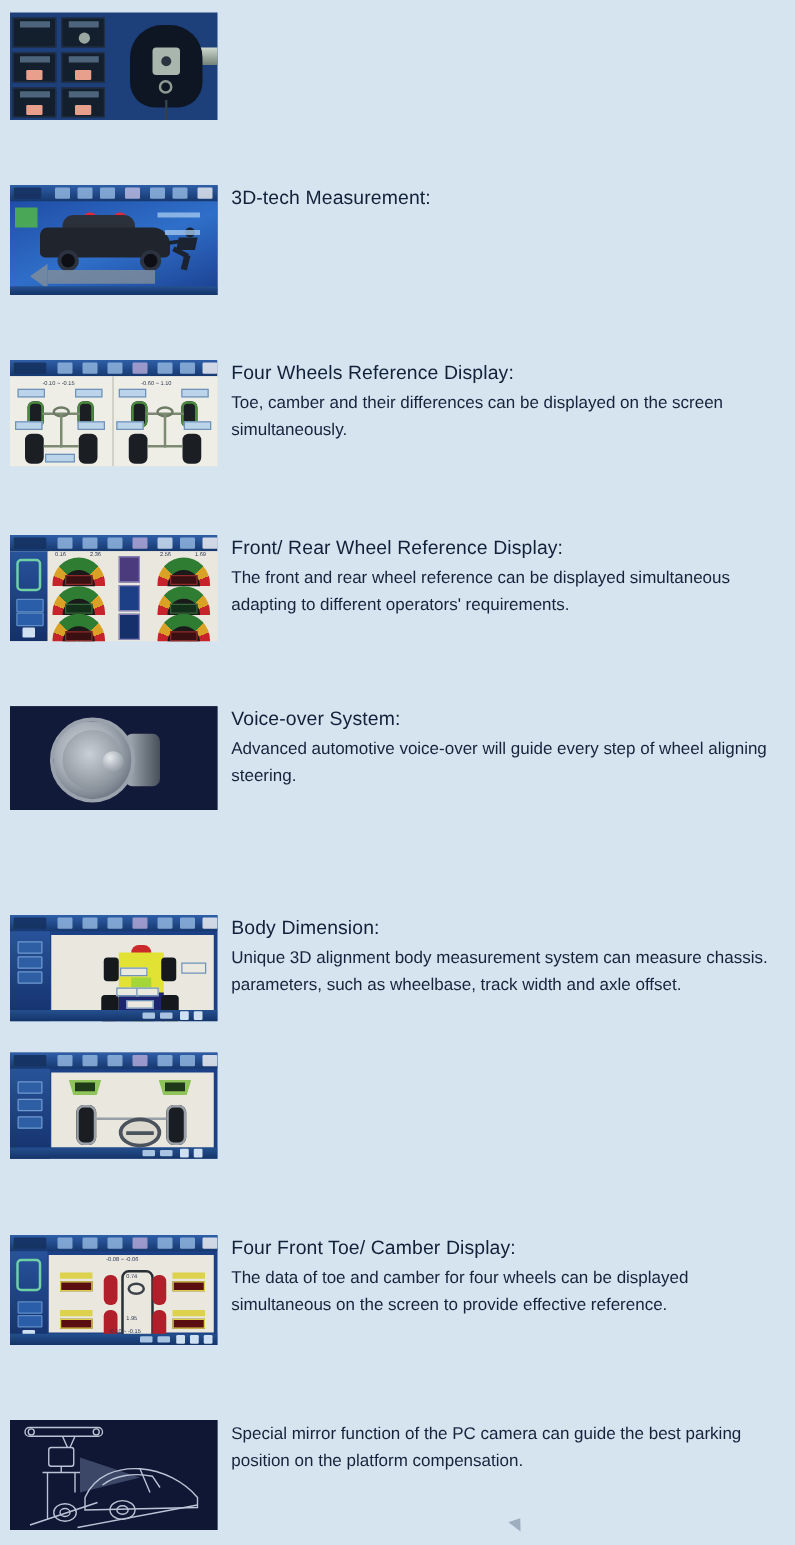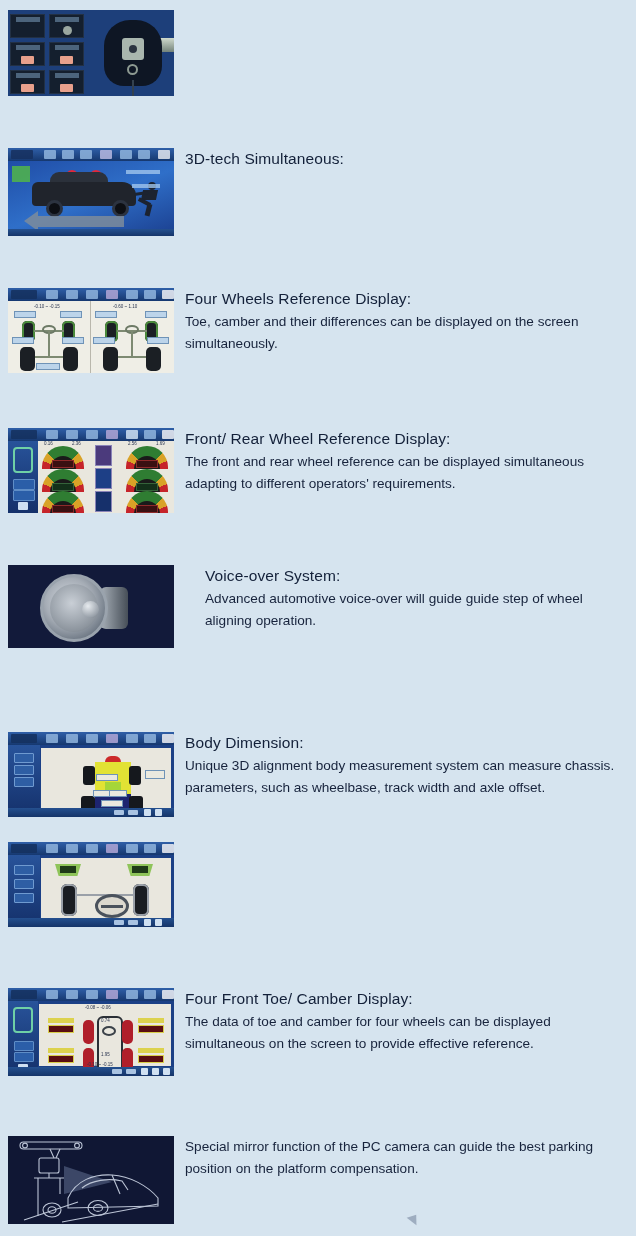--- a/index.html
+++ b/index.html
@@ -340,21 +340,21 @@
         <i style="left:2px;top:18px;width:13px;height:4px;transform:rotate(28deg);"></i>
         <i style="left:10px;top:22px;width:5px;height:12px;transform:rotate(14deg);"></i>
         <i style="left:-2px;top:10px;width:14px;height:3px;transform:rotate(-8deg);"></i>
       </div>
       <div class="arrow-l" style="left:118px;top:22px;width:34px;"></div>
       <div class="arrow-l" style="left:124px;top:36px;width:28px;"></div>
       <div class="big-arrow"></div>
       <div class="tb-bottom" style="height:7px;"></div>
     </div>
     <div class="copy">
-      <p class="feature-title">3D-tech Simultaneous:</p>
+      <p class="feature-title">3D-tech Measurement:</p>
     </div>
   </div>
 
   <div class="feature-row" style="top:288px;">
     <div class="thumb" style="height:85px;background:#e9e7de;">
       <div class="tb-toolbar">
         <span class="ic" style="left:3px;width:26px;background:#14305e;"></span>
         <span class="ic" style="left:38px;"></span>
           <span class="ic" style="left:58px;"></span>
         <span class="ic" style="left:78px;"></span>
@@ -448,31 +448,31 @@
         <div class="minitext" style="left:89px;top:0px;">2.56</div>
         <div class="minitext" style="left:117px;top:0px;">1.69</div>
       </div>
     </div>
     <div class="copy">
       <p class="feature-title">Front/ Rear Wheel Reference Display:</p>
       <p class="feature-desc">The front and rear wheel reference can be displayed simultaneous adapting to different operators' requirements.</p>
     </div>
   </div>
 
-  <div class="feature-row" style="top:565px;gap:20px;">
+  <div class="feature-row" style="top:565px;">
     <div class="thumb" style="height:83px;background:#121a3a;">
       <div class="spk-bg"></div>
       <div class="spk-magnet"></div>
       <div class="spk-cone"></div>
       <div class="spk-inner"></div>
       <div class="spk-dome"></div>
     </div>
     <div class="copy">
       <p class="feature-title">Voice-over System:</p>
-      <p class="feature-desc">Advanced automotive voice-over will guide guide step of wheel aligning operation.</p>
+      <p class="feature-desc">Advanced automotive voice-over will guide every step of wheel aligning steering.</p>
     </div>
   </div>
 
   <div class="feature-row" style="top:732px;">
     <div class="thumb" style="height:85px;background:#1b4086;">
       <div class="tb-toolbar">
         <span class="ic" style="left:3px;width:26px;background:#14305e;"></span>
         <span class="ic" style="left:38px;"></span>
           <span class="ic" style="left:58px;"></span>
         <span class="ic" style="left:78px;"></span>

